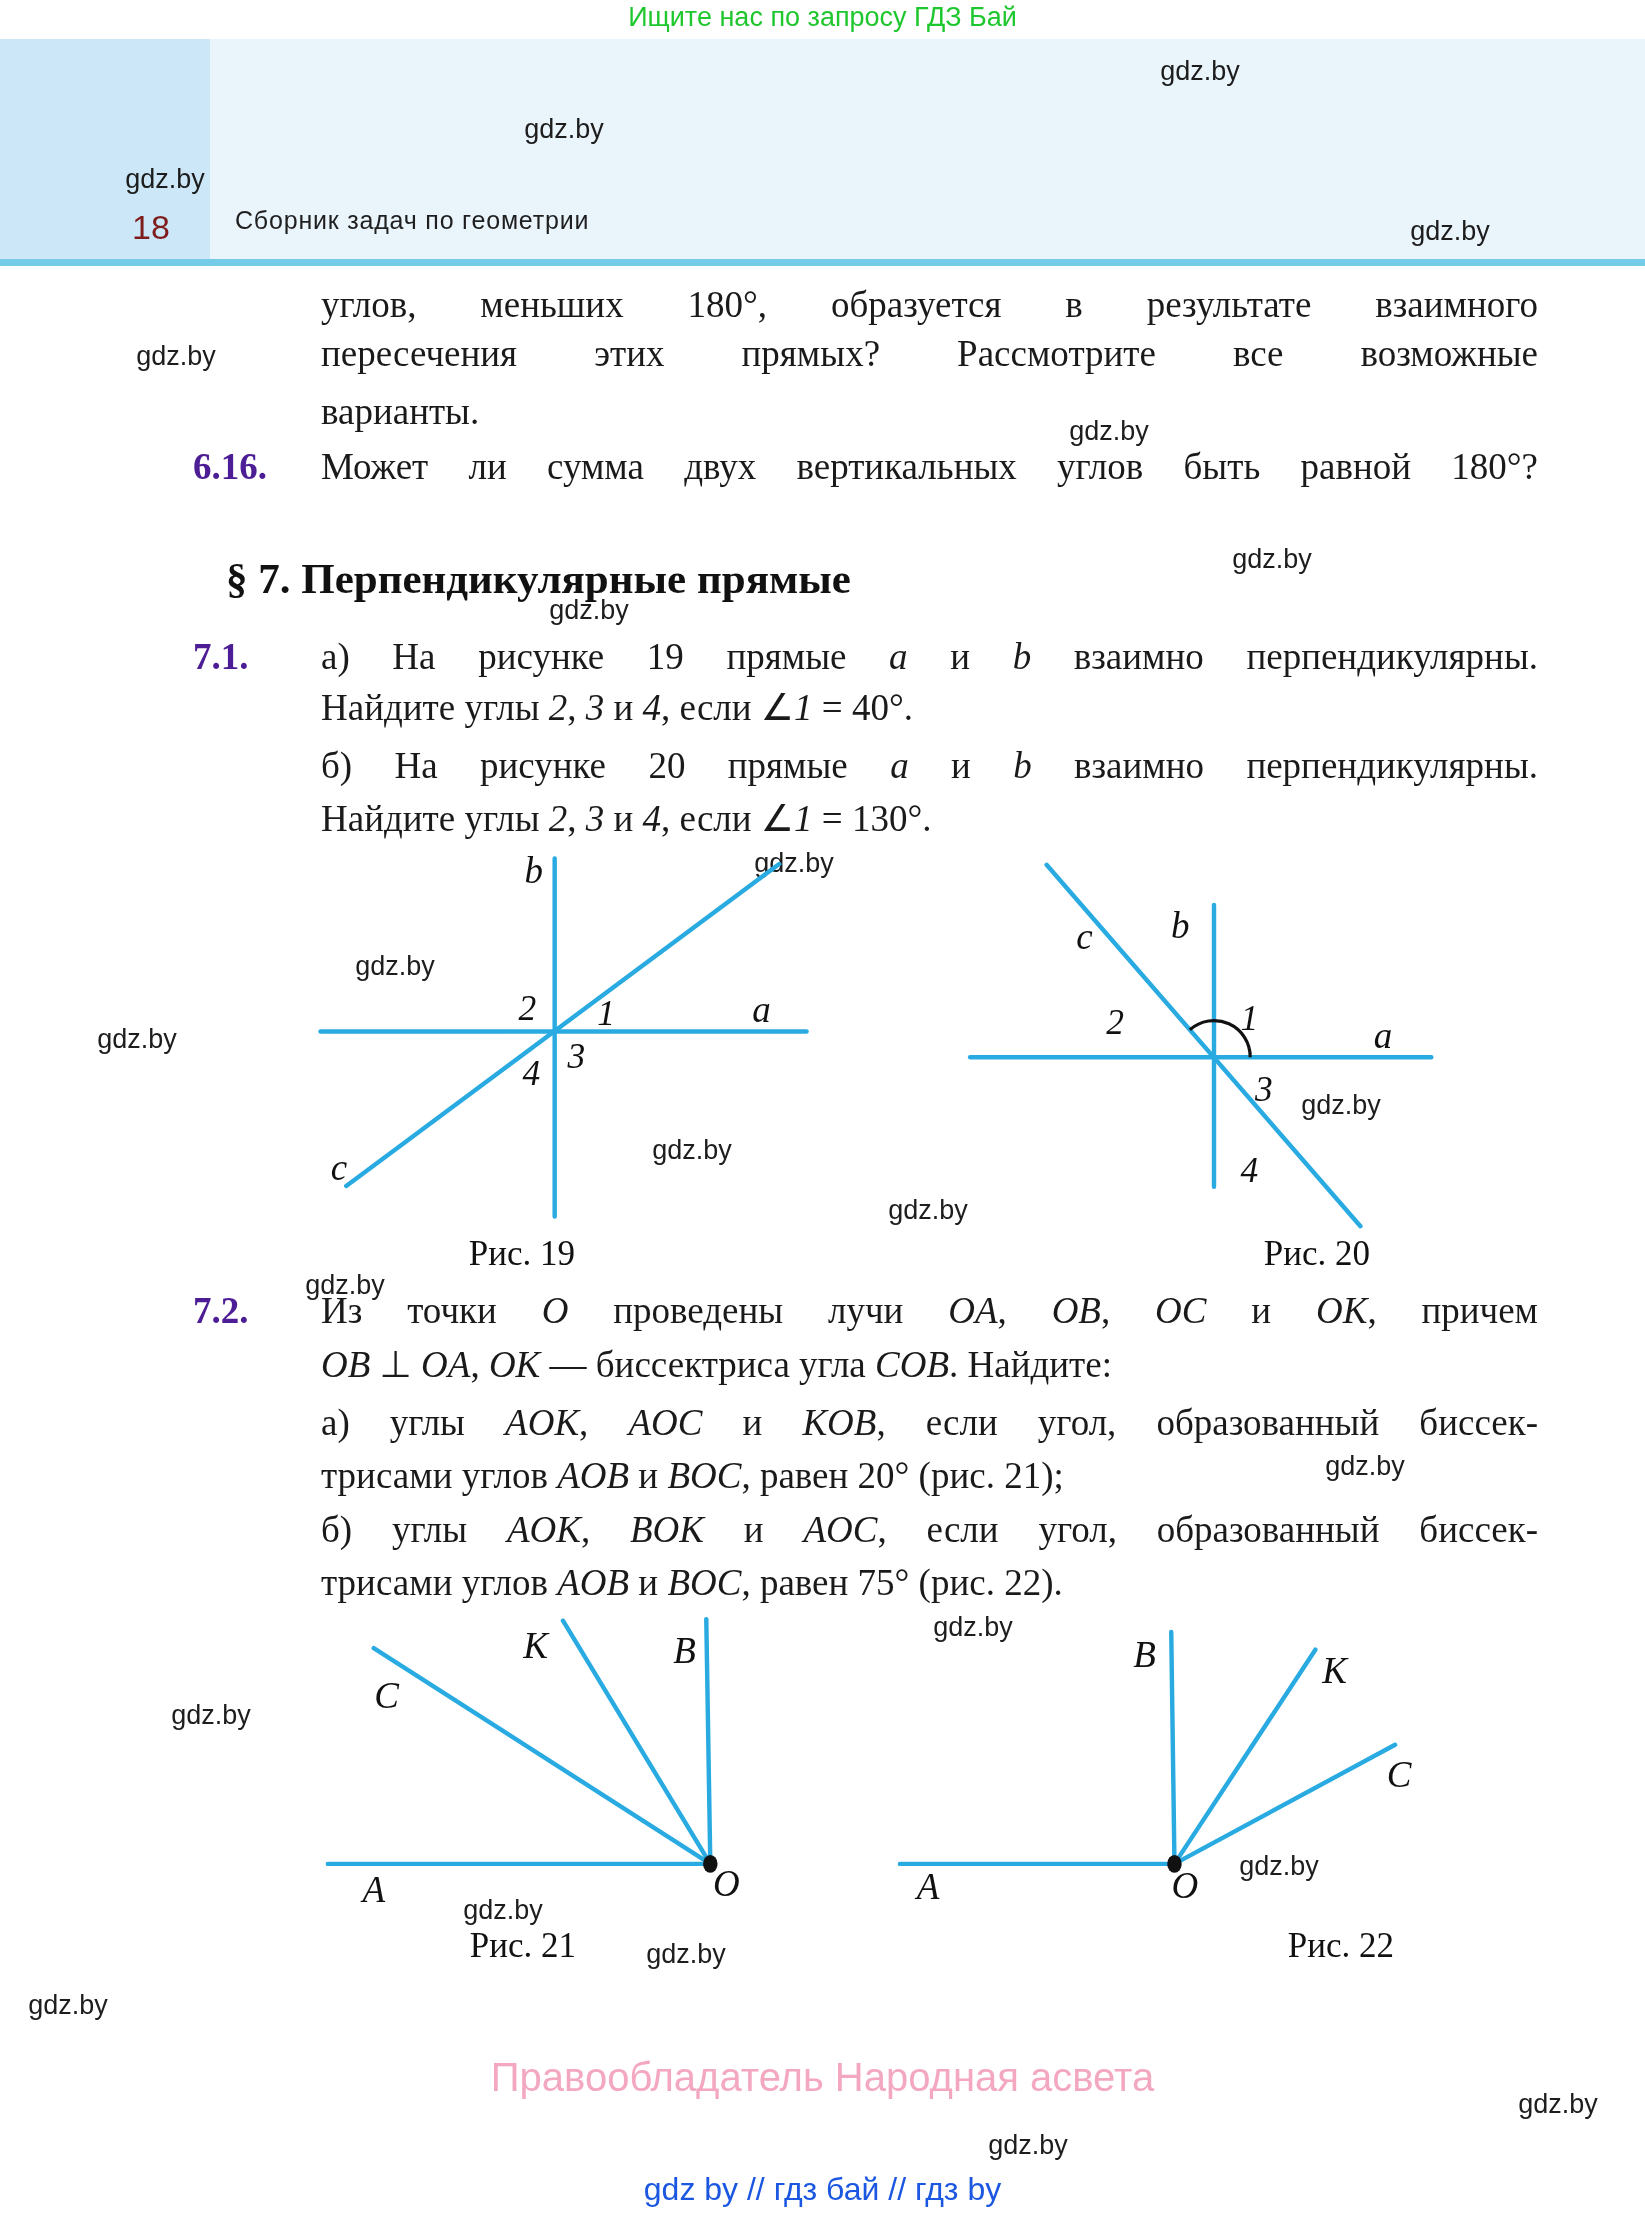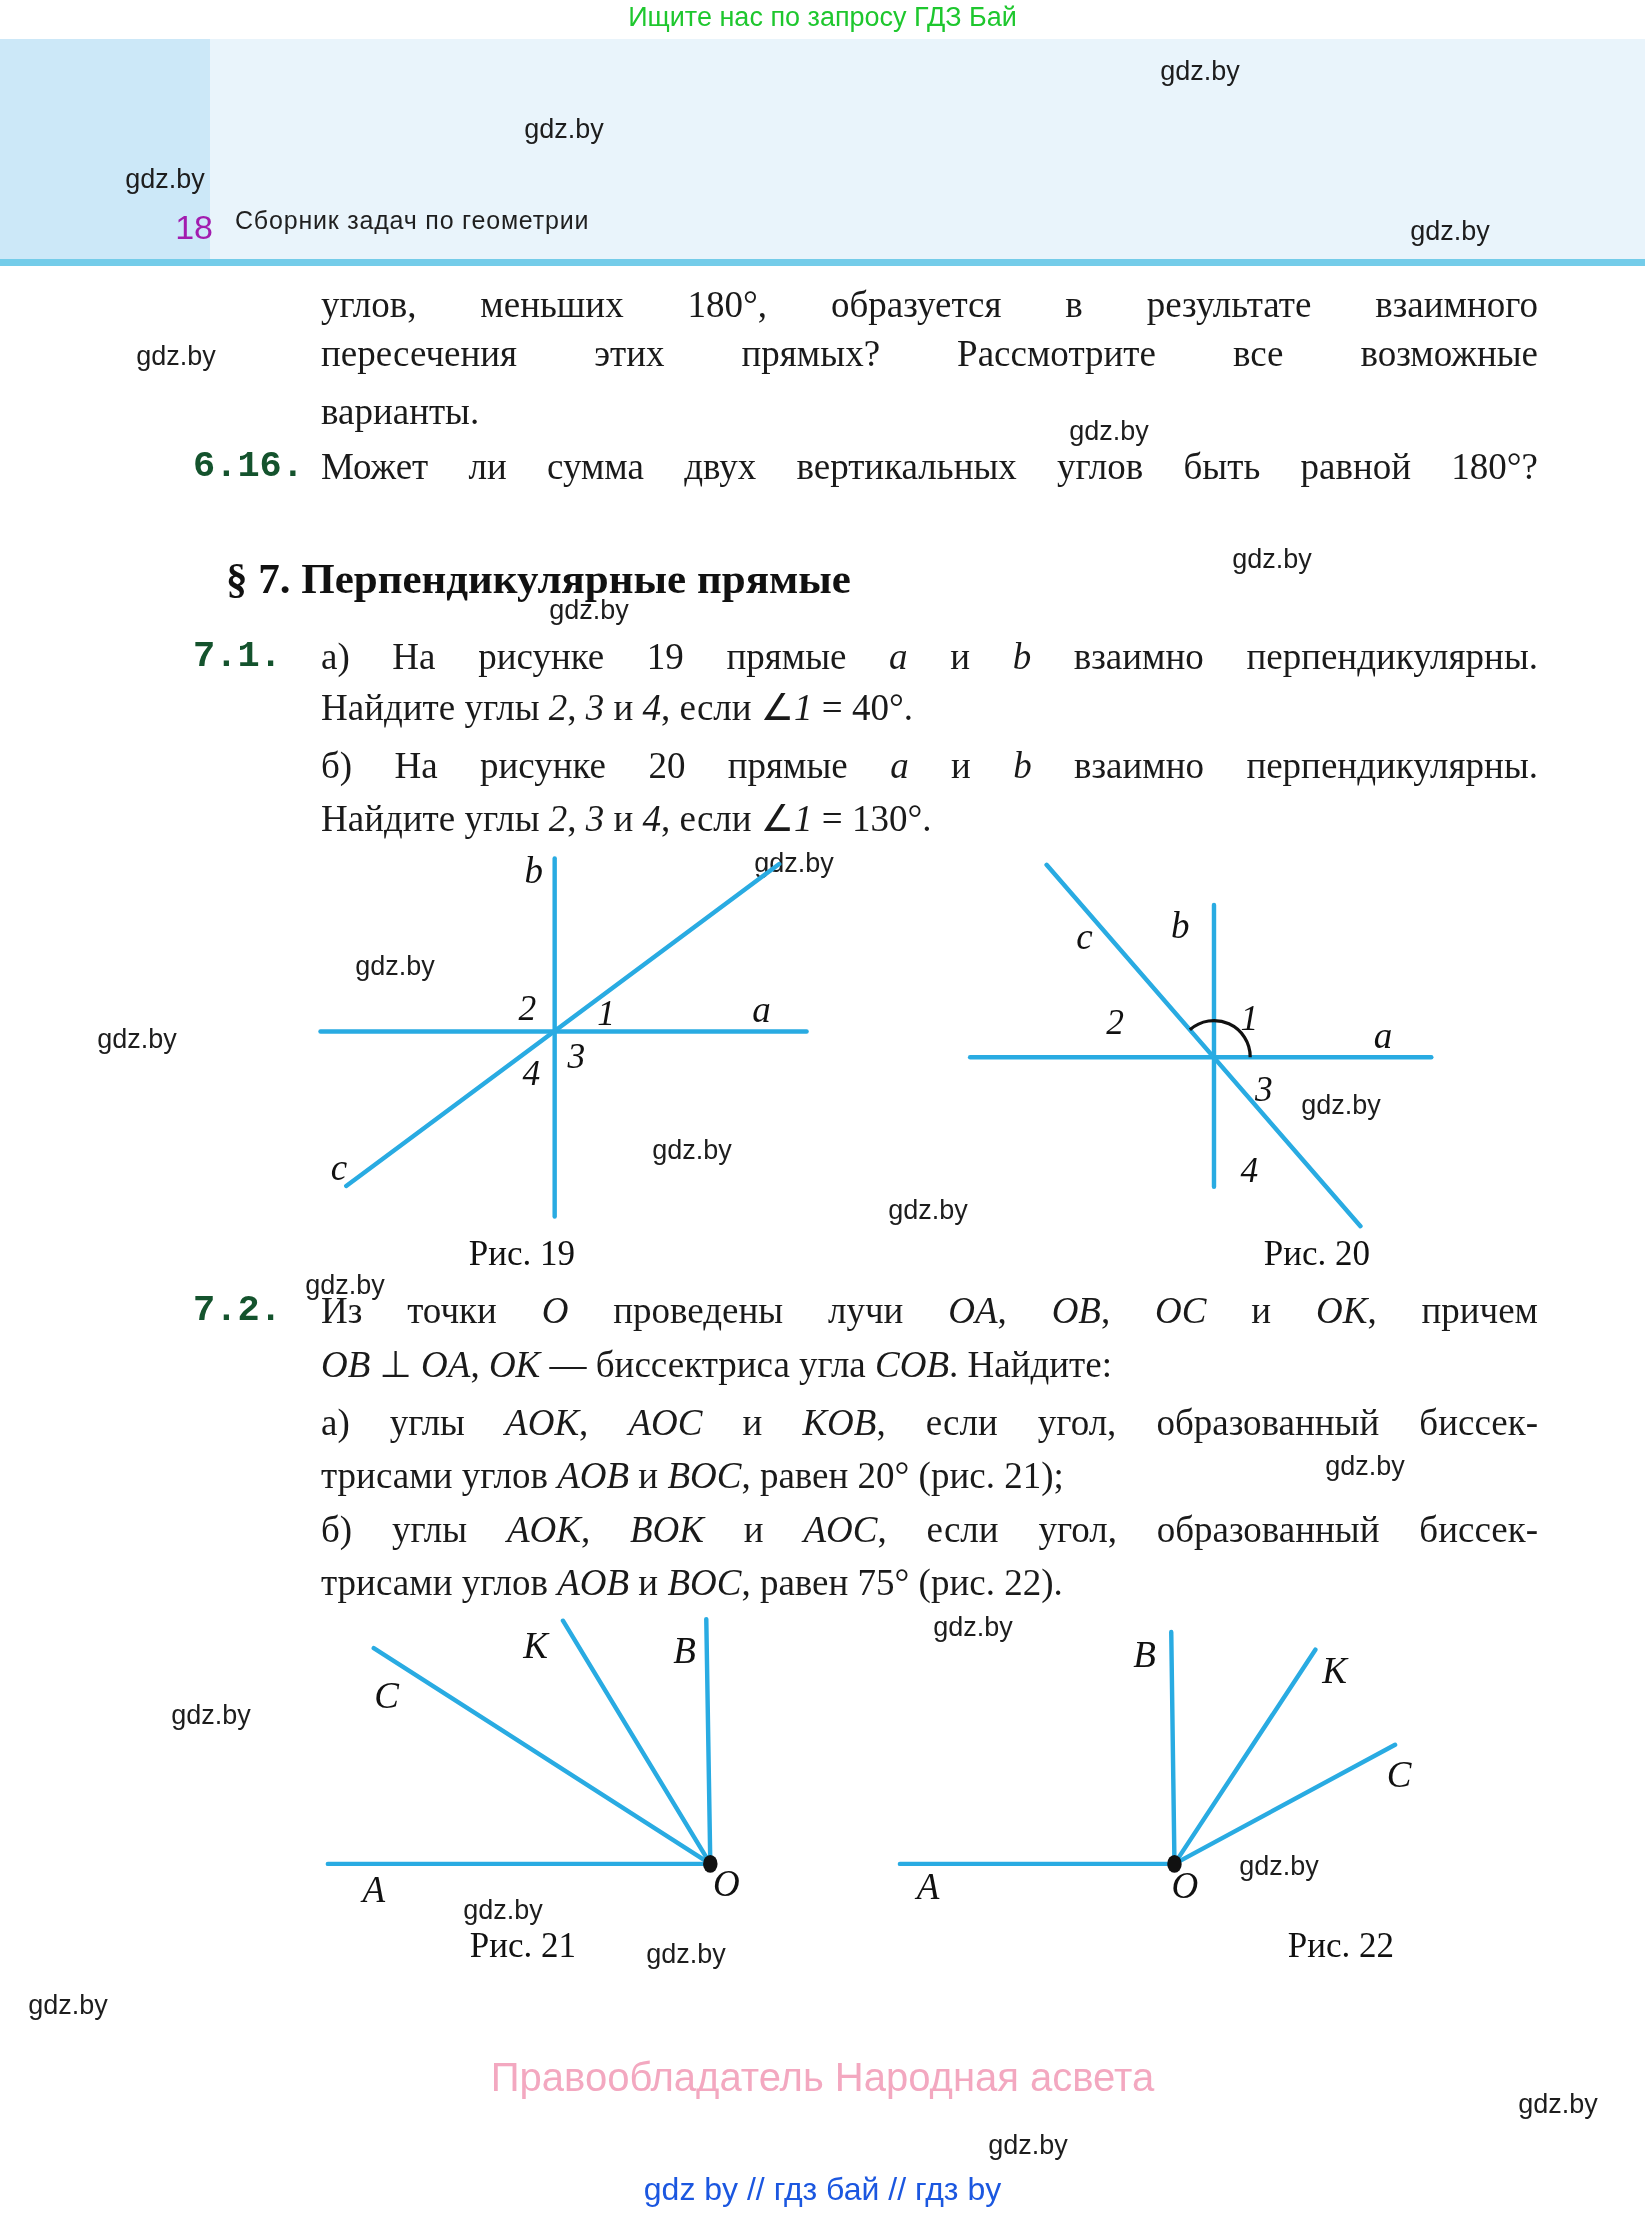--- a/index.html
+++ b/index.html
@@ -6,31 +6,31 @@
   #page{position:relative;width:1645px;height:2216px;background:#ffffff;overflow:hidden;
         font-family:"Liberation Serif",serif;color:#1a1a1a;}
   .abs{position:absolute;}
   
   .banner{top:1.6px;left:0;width:1645px;text-align:center;
           font-family:"Liberation Sans",sans-serif;font-size:27px;font-weight:500;color:#1ec72e;}
   
   .band{top:39px;left:0;width:1645px;height:221px;background:#e9f4fb;}
   .numbox{top:39px;left:0;width:210px;height:221px;background:#cce8f8;}
   .rule{top:259px;left:0;width:1645px;height:7.2px;background:#74cce9;}
-  .pageno{top:208px;left:132px;width:81px;text-align:right;
-          font-family:"Liberation Sans",sans-serif;font-size:34px;color:#a21caf;}
+  .pageno{top:208px;left:132px;width:81px;text-align:left;
+          font-family:"Liberation Sans",sans-serif;font-size:34px;color:#7f1d1d;}
   .booktitle{top:206px;left:235px;font-family:"Liberation Sans",sans-serif;
              font-size:25px;letter-spacing:0.8px;color:#1f1f1f;}
   
   .wm{transform:translate(-50%,-50%);white-space:nowrap;
       font-family:"Liberation Sans",sans-serif;font-size:27px;color:#1d1d1d;}
   
   .tline{left:321px;width:1217px;font-size:37px;color:#1a1a1a;white-space:nowrap;}
   .just{text-align:justify;text-align-last:justify;white-space:normal;}
-  .pnum{left:193px;width:121px;font-size:37px;font-weight:bold;color:#14532d;font-family:Liberation Mono, monospace;}
+  .pnum{left:193px;width:121px;font-size:37px;font-weight:bold;color:#4c1d95;}
   .em{font-style:italic;}
   .sectitle{left:226px;width:1264px;text-align:left;font-size:43px;font-weight:bold;color:#111;}
   
   svg{display:block;}
   .figline{stroke:#29abe2;stroke-width:5.5;stroke-linecap:round;fill:none;}
   .figarc{stroke:#111;stroke-width:4;fill:none;}
   .figlabel{font-family:"Liberation Serif",serif;font-style:italic;font-size:46px;fill:#111;}
   .fignum{font-family:"Liberation Serif",serif;font-style:italic;font-size:44px;fill:#111;}
   .caption{width:226px;text-align:right;font-size:35px;color:#111;}
   

